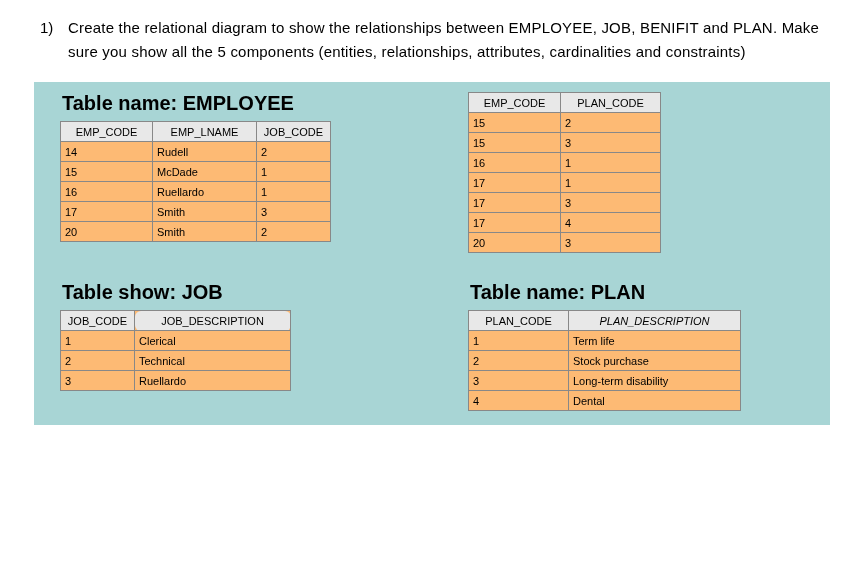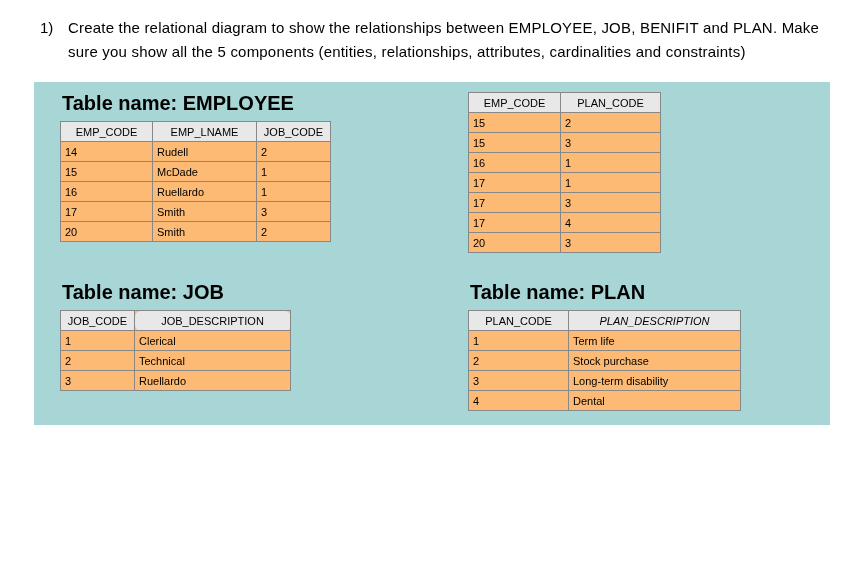--- a/index.html
+++ b/index.html
@@ -164,21 +164,21 @@
             </tr>
             <tr>
               <td class="num">20</td>
               <td class="num">3</td>
             </tr>
           </tbody>
         </table>
       </div>
 
       <div class="block">
-        <div class="tbl-title">Table name: JOB</div>
+        <div class="tbl-title">Table show: JOB</div>
         <table class="dbtable">
           <thead>
             <tr>
               <th class="w-job-code">JOB_CODE</th>
               <th class="w-job-desc">JOB_DESCRIPTION</th>
             </tr>
           </thead>
           <tbody>
             <tr>
               <td class="num">1</td>

